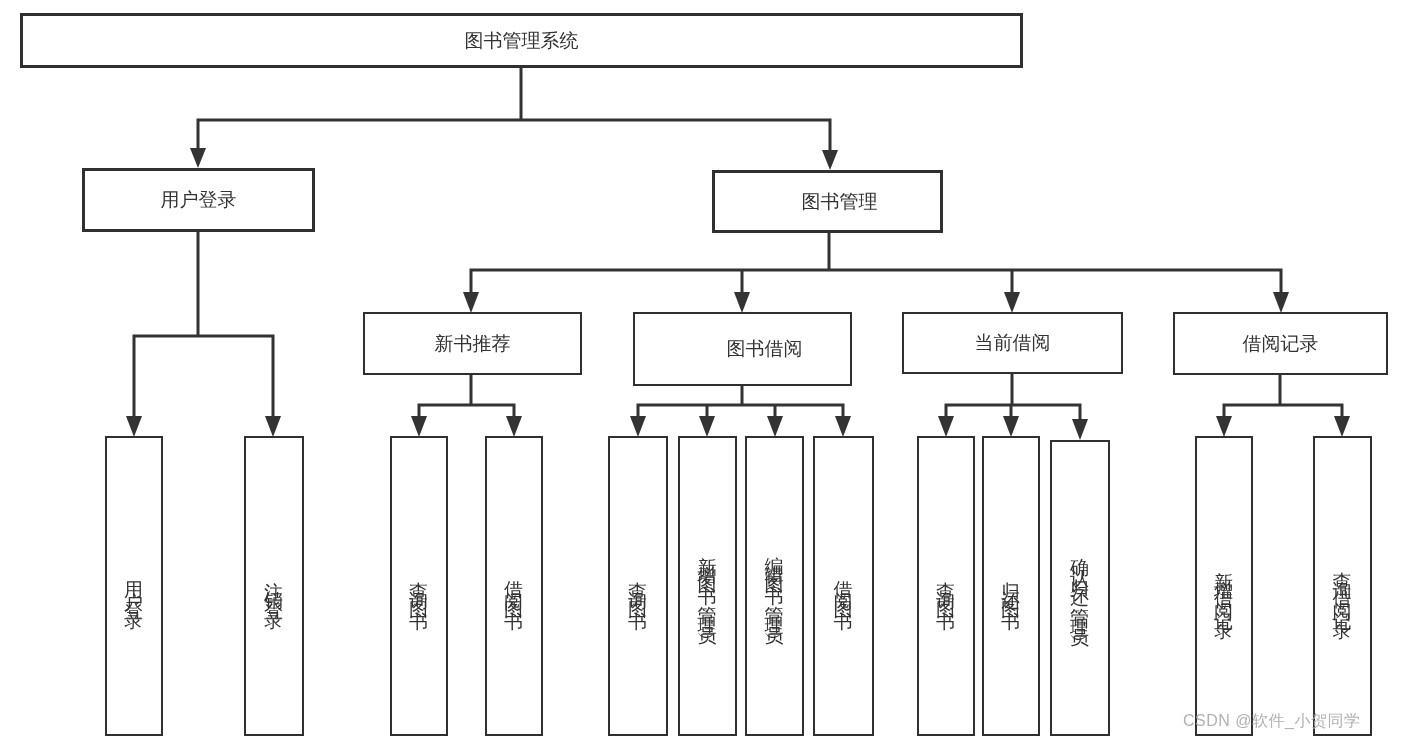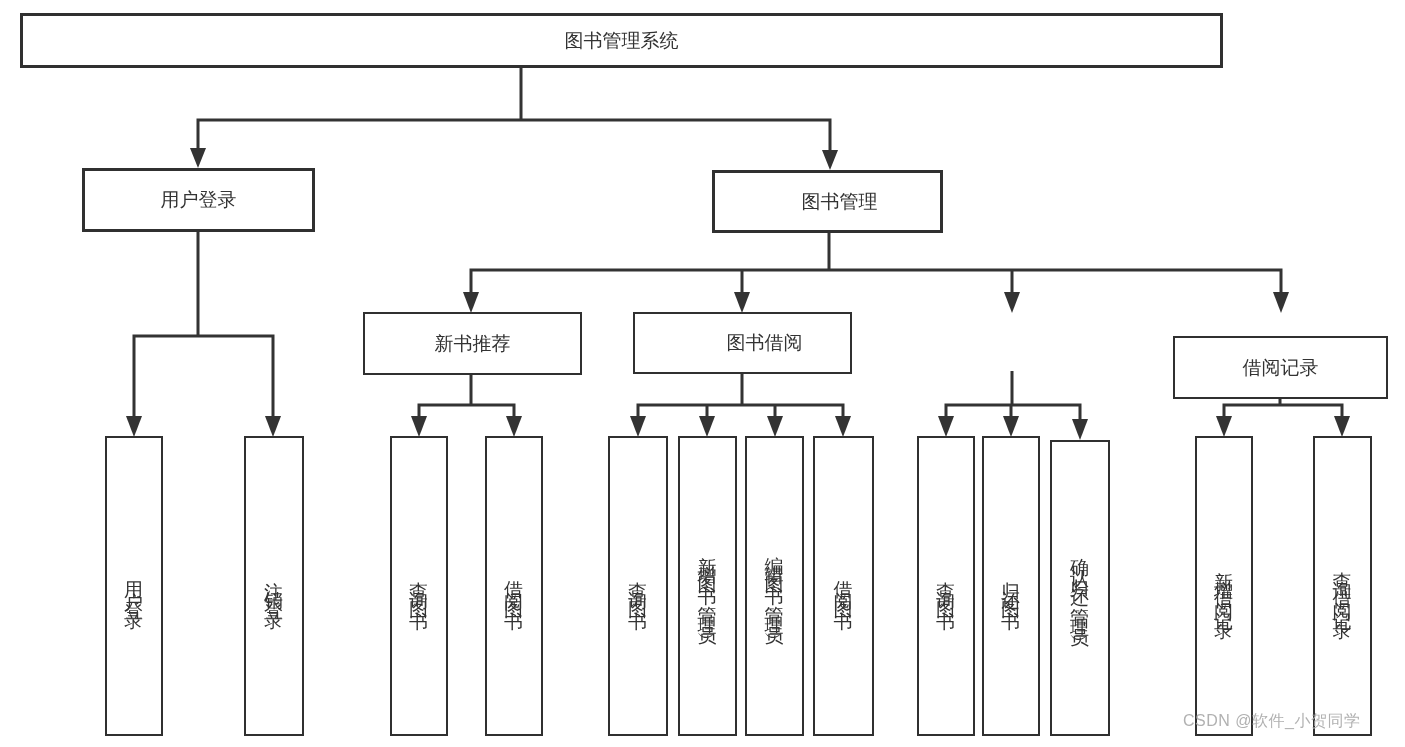--- a/index.html
+++ b/index.html
@@ -97,28 +97,29 @@
 
       <polygon points="938,416 954,416 946,437"></polygon>
       <polygon points="1003,416 1019,416 1011,437"></polygon>
       <polygon points="1072,419 1088,419 1080,440"></polygon>
 
       <polygon points="1216,416 1232,416 1224,437"></polygon>
       <polygon points="1334,416 1350,416 1342,437"></polygon>
     </g>
   </svg>
 
-  <div class="node" style="left:20px; top:13px; width:1203px; height:55px;">图书管理系统</div>
+  <div class="node" style="left:20px; top:13px; width:1003px; height:55px;">图书管理系统</div>
 
   <div class="node" style="left:82px; top:168px; width:233px; height:64px;">用户登录</div>
   <div class="node" style="left:712px; top:170px; width:231px; height:63px;padding-left:24px;">图书管理</div>
 
   <div class="node l3" style="left:363px; top:312px; width:219px; height:63px;text-align:right;">新书推荐</div>
-  <div class="node l3" style="left:633px; top:312px; width:219px; height:62px;padding-left:44px;">图书借阅</div>
-  <div class="node l3" style="left:1173px; top:312px; width:215px; height:63px;margin-top:24px;">借阅记录</div>
+  <div class="node l3" style="left:633px; top:312px; width:219px; height:74px;padding-left:44px;">图书借阅</div>
+  <div class="node l3" style="left:902px; top:312px; width:221px; height:62px;">当前借阅</div>
+  <div class="node l3" style="left:1173px; top:312px; width:215px; height:63px;">借阅记录</div>
 
   <div class="node v" style="left:105px; top:436px; width:58px; height:300px;">
     <span class="vtext">用户登录</span>
   </div>
   <div class="node v" style="left:244px; top:436px; width:60px; height:300px;">
     <span class="vtext">注销登录</span>
   </div>
 
   <div class="node v" style="left:390px; top:436px; width:58px; height:300px;">
     <span class="vtext">查询图书</span>

